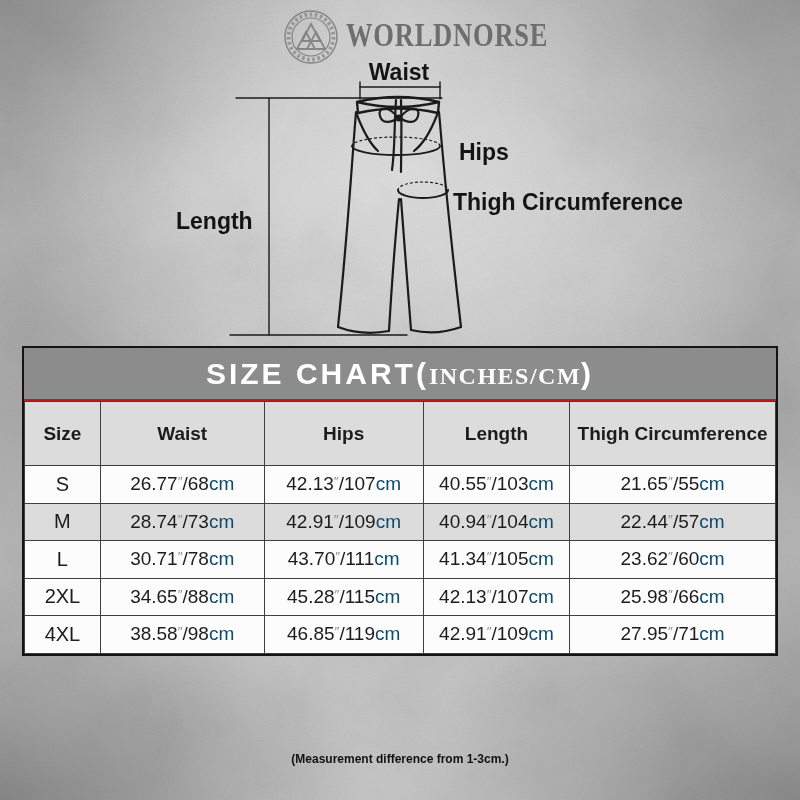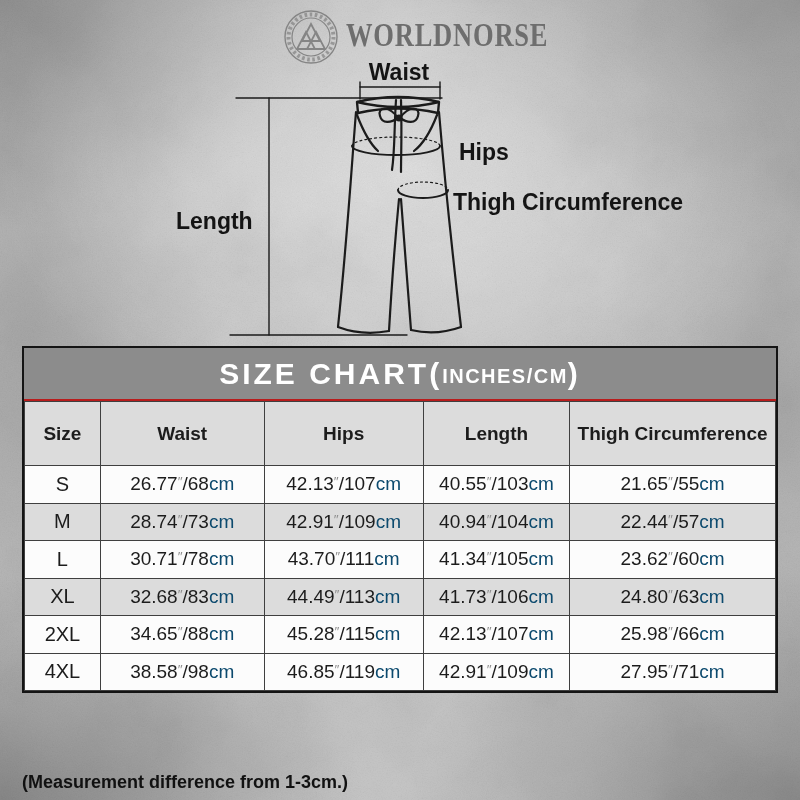--- a/index.html
+++ b/index.html
@@ -45,38 +45,38 @@
   .chart-box{
     position:absolute; left:22px; top:346px; width:756px;
     border:2px solid #141414; background:#fcfcfc; z-index:3;
   }
   .chart-title{
     height:53px; background:#8c8c8c; color:#ffffff;
     display:flex; align-items:center; justify-content:center;
     border-bottom:2px solid #b91c1c; white-space:nowrap;
   }
   .chart-title .big{ font-size:30px; font-weight:bold; letter-spacing:3px; }
-  .chart-title .sub{ font-size:20px; font-weight:bold; letter-spacing:1.5px; padding-top:6px; }
+  .chart-title .sub{ font-size:24px; font-weight:bold; letter-spacing:1.5px; padding-top:6px;font-family:Liberation Serif, serif; }
   table{ width:100%; border-collapse:collapse; table-layout:fixed; }
   th,td{
     border:1.5px solid #3f3f3f; text-align:center; vertical-align:middle;
     color:#1c1c1c; overflow:hidden;
   }
   thead tr{ height:64px; background:#dcdcdc; }
   th{ font-size:19px; font-weight:bold; }
   tbody tr{ height:37.5px; background:#fcfcfc; }
   tbody tr.alt{ background:#dcdcdc; }
   td{ font-size:19px; }
   td.size-col{ font-size:20px; }
   td .mark{ color:#8f8f8f; font-size:.72em; vertical-align:.32em; }
   td .unit{ color:#0c4a6e; }
 
   .note{
-    position:absolute; left:22px; top:772px; width:756px; z-index:3;
-    font-weight:bold; font-size:18px; color:#111;
+    position:absolute; left:22px; top:752px; width:756px; z-index:3;
+    text-align:center; font-weight:bold; font-size:12px; color:#111;
   }
 </style>
 </head>
 <body>
 
 <svg class="noise cloud" width="800" height="800">
   <filter id="cloud">
       <feTurbulence type="fractalNoise" baseFrequency="0.009" numOctaves="5" seed="7" stitchTiles="stitch"></feTurbulence>
       <feColorMatrix type="saturate" values="0"></feColorMatrix>
     </filter>
@@ -192,27 +192,20 @@
             <td>40.94<span class="mark">″</span>/104<span class="unit">cm</span></td>
             <td>22.44<span class="mark">″</span>/57<span class="unit">cm</span></td>
           </tr>
           <tr>
             <td class="size-col">L</td>
             <td>30.71<span class="mark">″</span>/78<span class="unit">cm</span></td>
             <td>43.70<span class="mark">″</span>/111<span class="unit">cm</span></td>
             <td>41.34<span class="mark">″</span>/105<span class="unit">cm</span></td>
             <td>23.62<span class="mark">″</span>/60<span class="unit">cm</span></td>
           </tr>
-          <tr class="alt">
-            <td class="size-col">XL</td>
-            <td>32.68<span class="mark">″</span>/83<span class="unit">cm</span></td>
-            <td>44.49<span class="mark">″</span>/113<span class="unit">cm</span></td>
-            <td>41.73<span class="mark">″</span>/106<span class="unit">cm</span></td>
-            <td>24.80<span class="mark">″</span>/63<span class="unit">cm</span></td>
-          </tr>
           <tr>
             <td class="size-col">2XL</td>
             <td>34.65<span class="mark">″</span>/88<span class="unit">cm</span></td>
             <td>45.28<span class="mark">″</span>/115<span class="unit">cm</span></td>
             <td>42.13<span class="mark">″</span>/107<span class="unit">cm</span></td>
             <td>25.98<span class="mark">″</span>/66<span class="unit">cm</span></td>
           </tr>
           <tr>
             <td class="size-col">4XL</td>
             <td>38.58<span class="mark">″</span>/98<span class="unit">cm</span></td>

